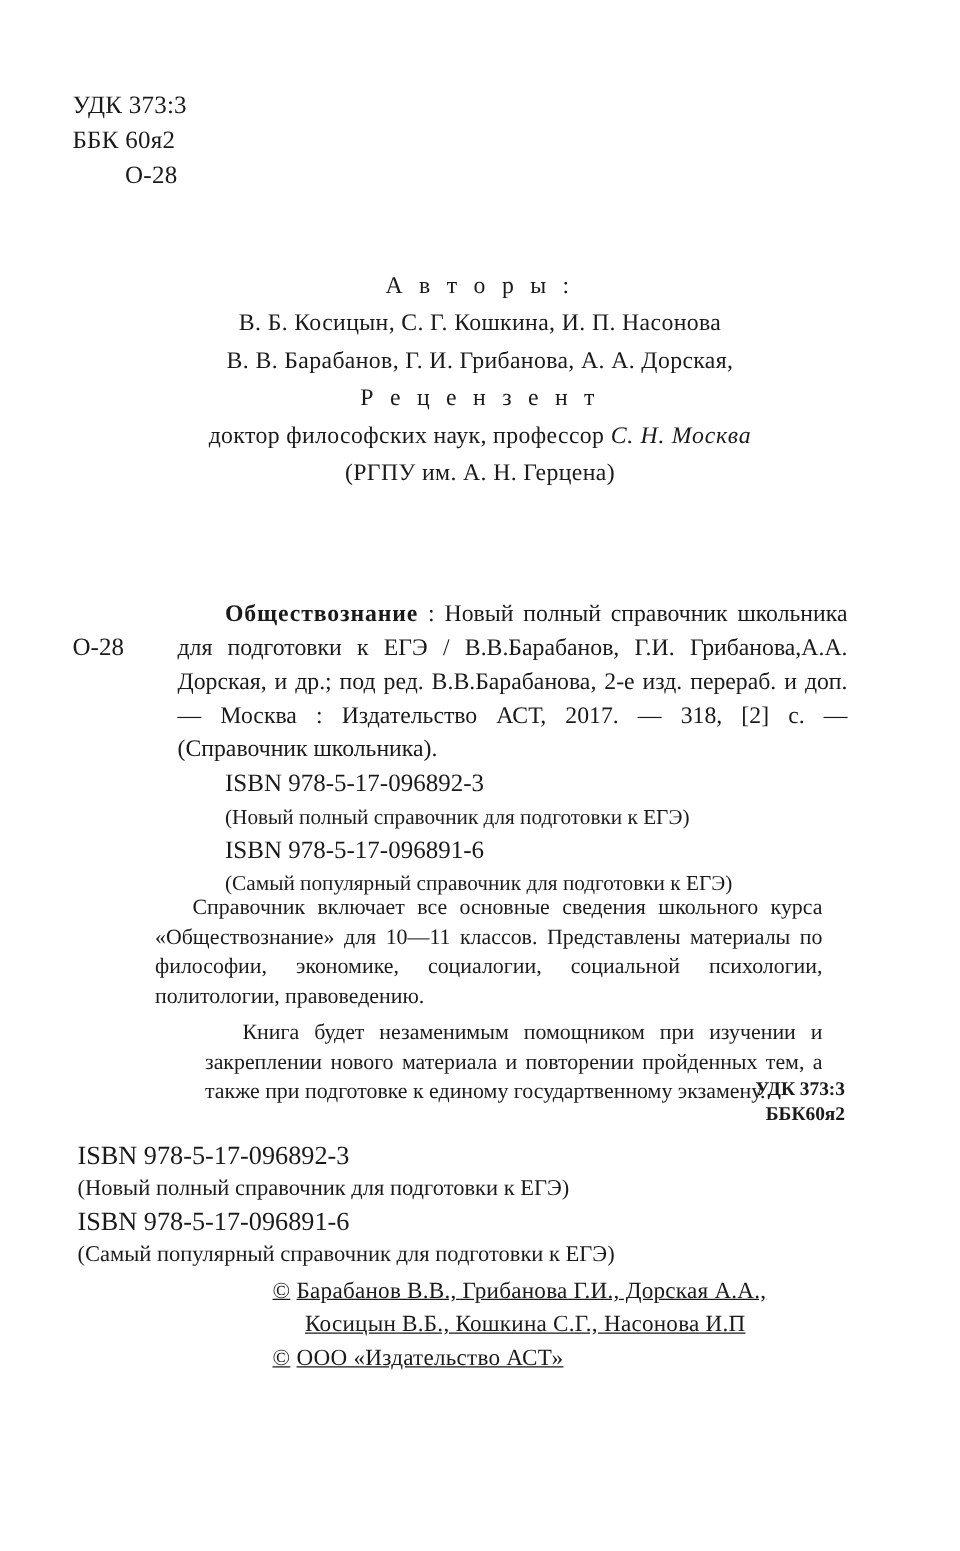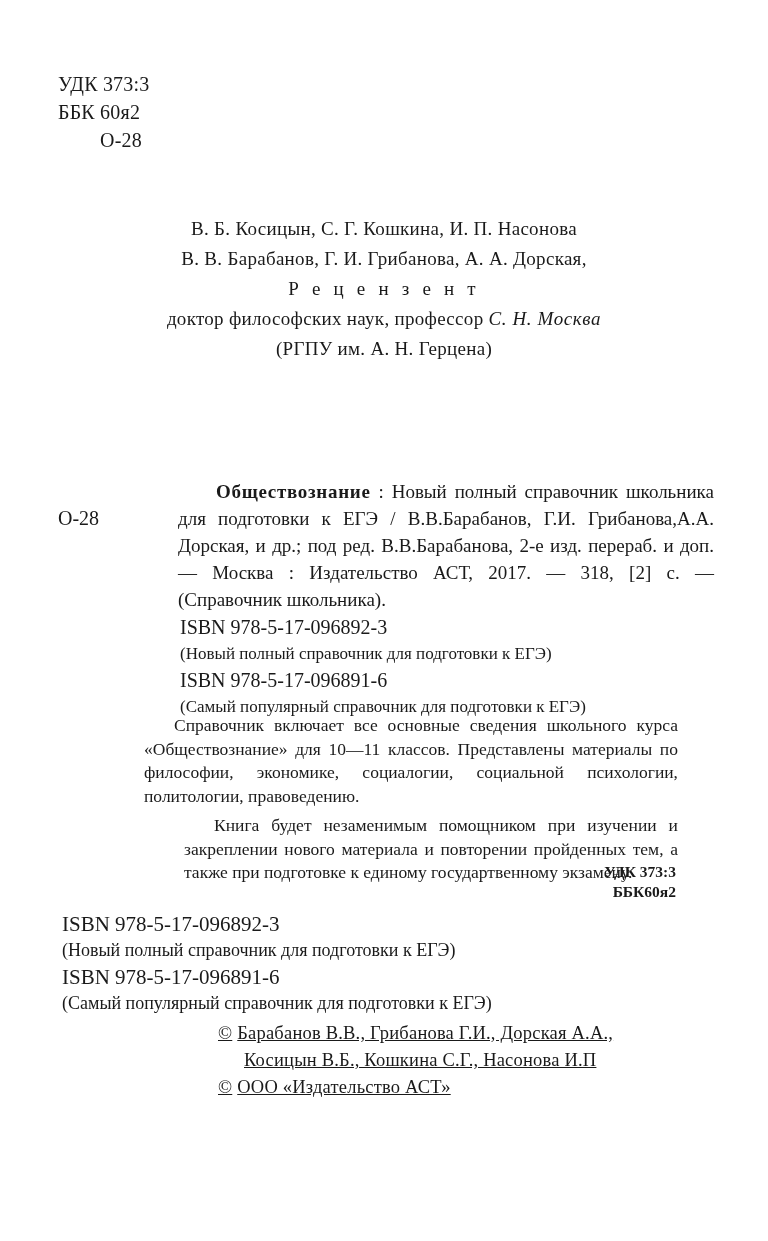--- a/index.html
+++ b/index.html
@@ -72,21 +72,21 @@
   }
   .cip-shelf {
     position: absolute;
     left: 0;
     top: 27px;
     font-size: 20px;
     line-height: 27px;
     white-space: nowrap;
   }
   .cip-body {
-    margin-left: 120px;
+    margin-left: 84px;
     width: 536px;
     font-size: 19px;
     line-height: 27px;
     text-align: justify;
     text-justify: inter-word;
     hyphens: manual;
   }
   .cip-body .entry {
     text-indent: 38px;
   }
@@ -108,21 +108,21 @@
   .isbn-group .isbn-sub {
     font-size: 17px;
     line-height: 24px;
     padding-left: 38px;
     white-space: nowrap;
   }
 
   
   .annotation {
     position: absolute;
-    left: 144px;
+    left: 124px;
     top: 714px;
     width: 534px;
     font-size: 17.5px;
     line-height: 23.5px;
     text-align: justify;
     text-justify: inter-word;
   }
   .annotation p {
     margin: 0;
     text-indent: 30px;
@@ -185,20 +185,21 @@
 <div class="page">
 
   <div class="class-codes">
     <span class="line">УДК 373:3</span>
     <span class="line">ББК 60я2</span>
     <span class="line indented">О-28</span>
   </div>
 
   <div class="credits">
     <div class="group-authors">
+      <div class="heading">А в т о р ы :</div>
       <div class="name-line">В. Б. Косицын, С. Г. Кошкина, И. П. Насонова</div>
       <div class="name-line">В. В. Барабанов, Г. И. Грибанова, А. А. Дорская,</div>
     </div>
     <div class="group-reviewer">
       <div class="heading">Р е ц е н з е н т</div>
       <div class="name-line"><span>доктор философских наук, профессор </span><span class="italic-name">С. Н. Москва</span></div>
       <div class="name-line">(РГПУ им. А. Н. Герцена)</div>
     </div>
   </div>
 

